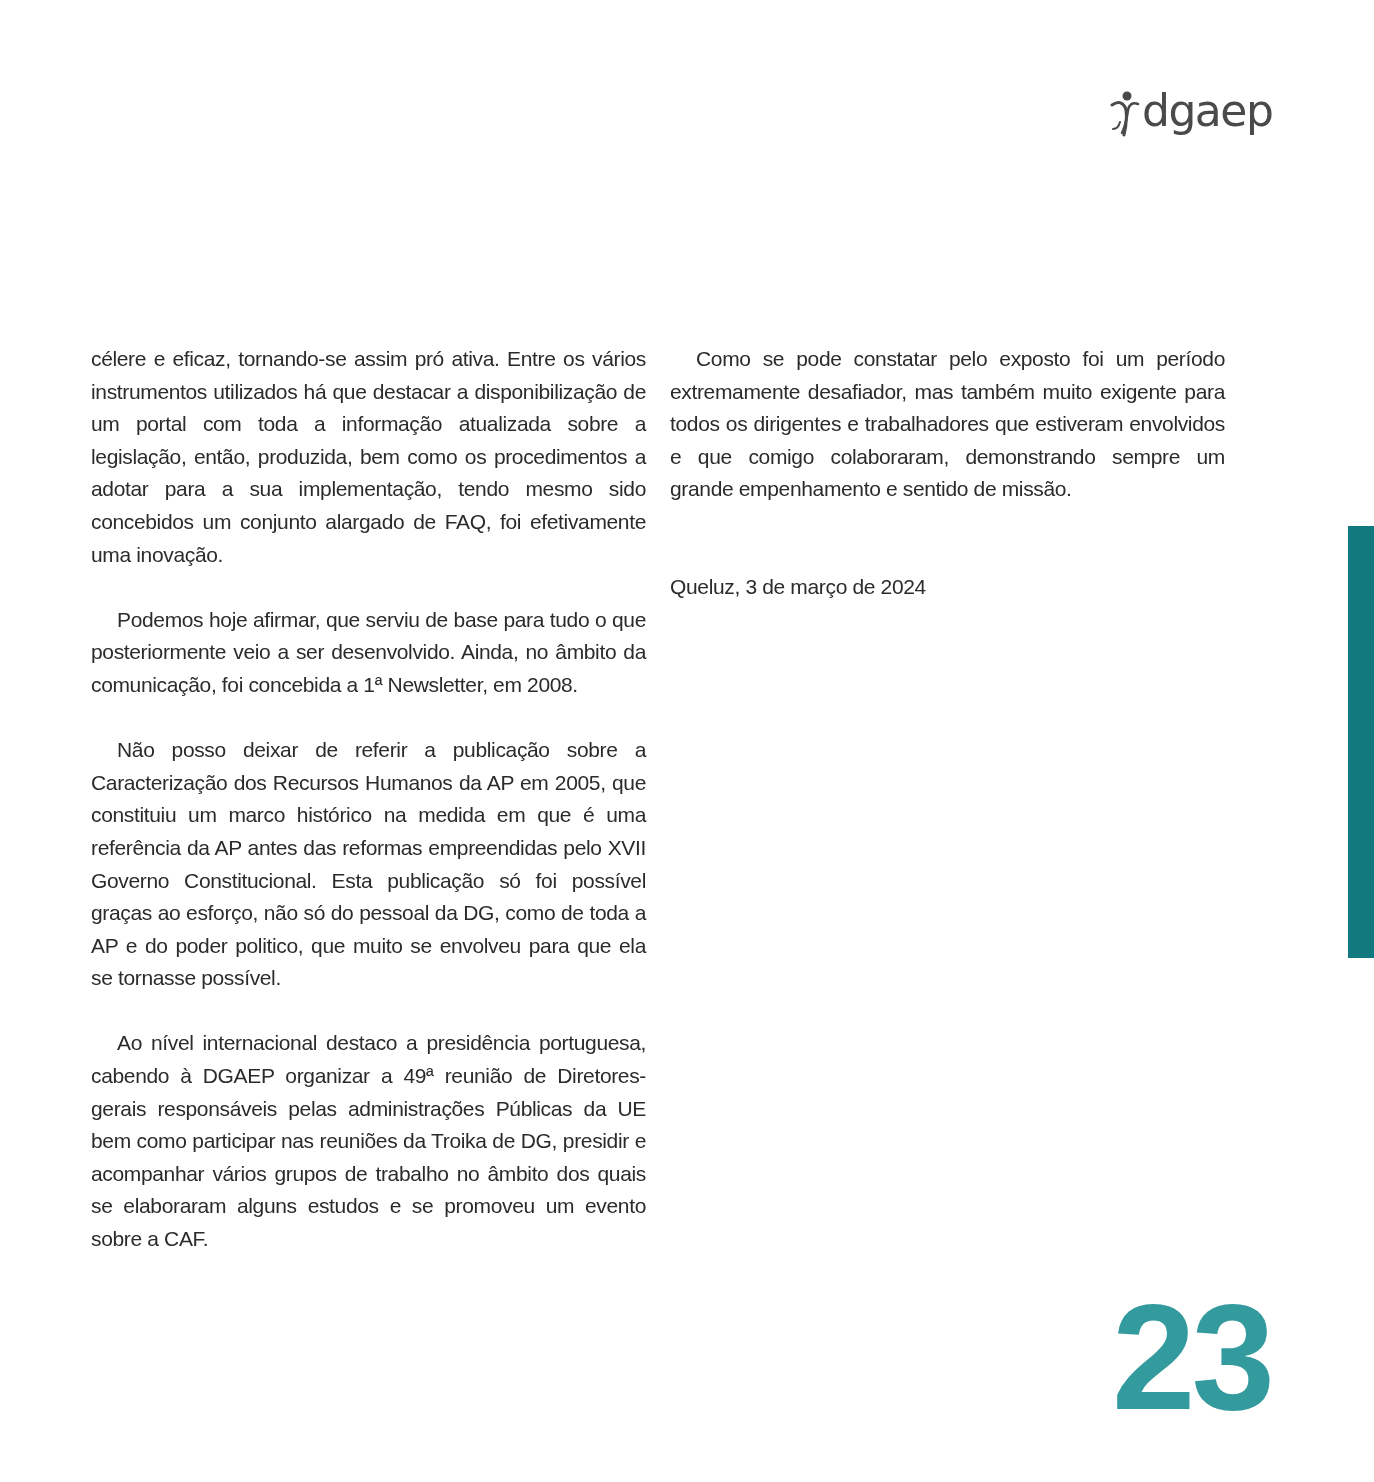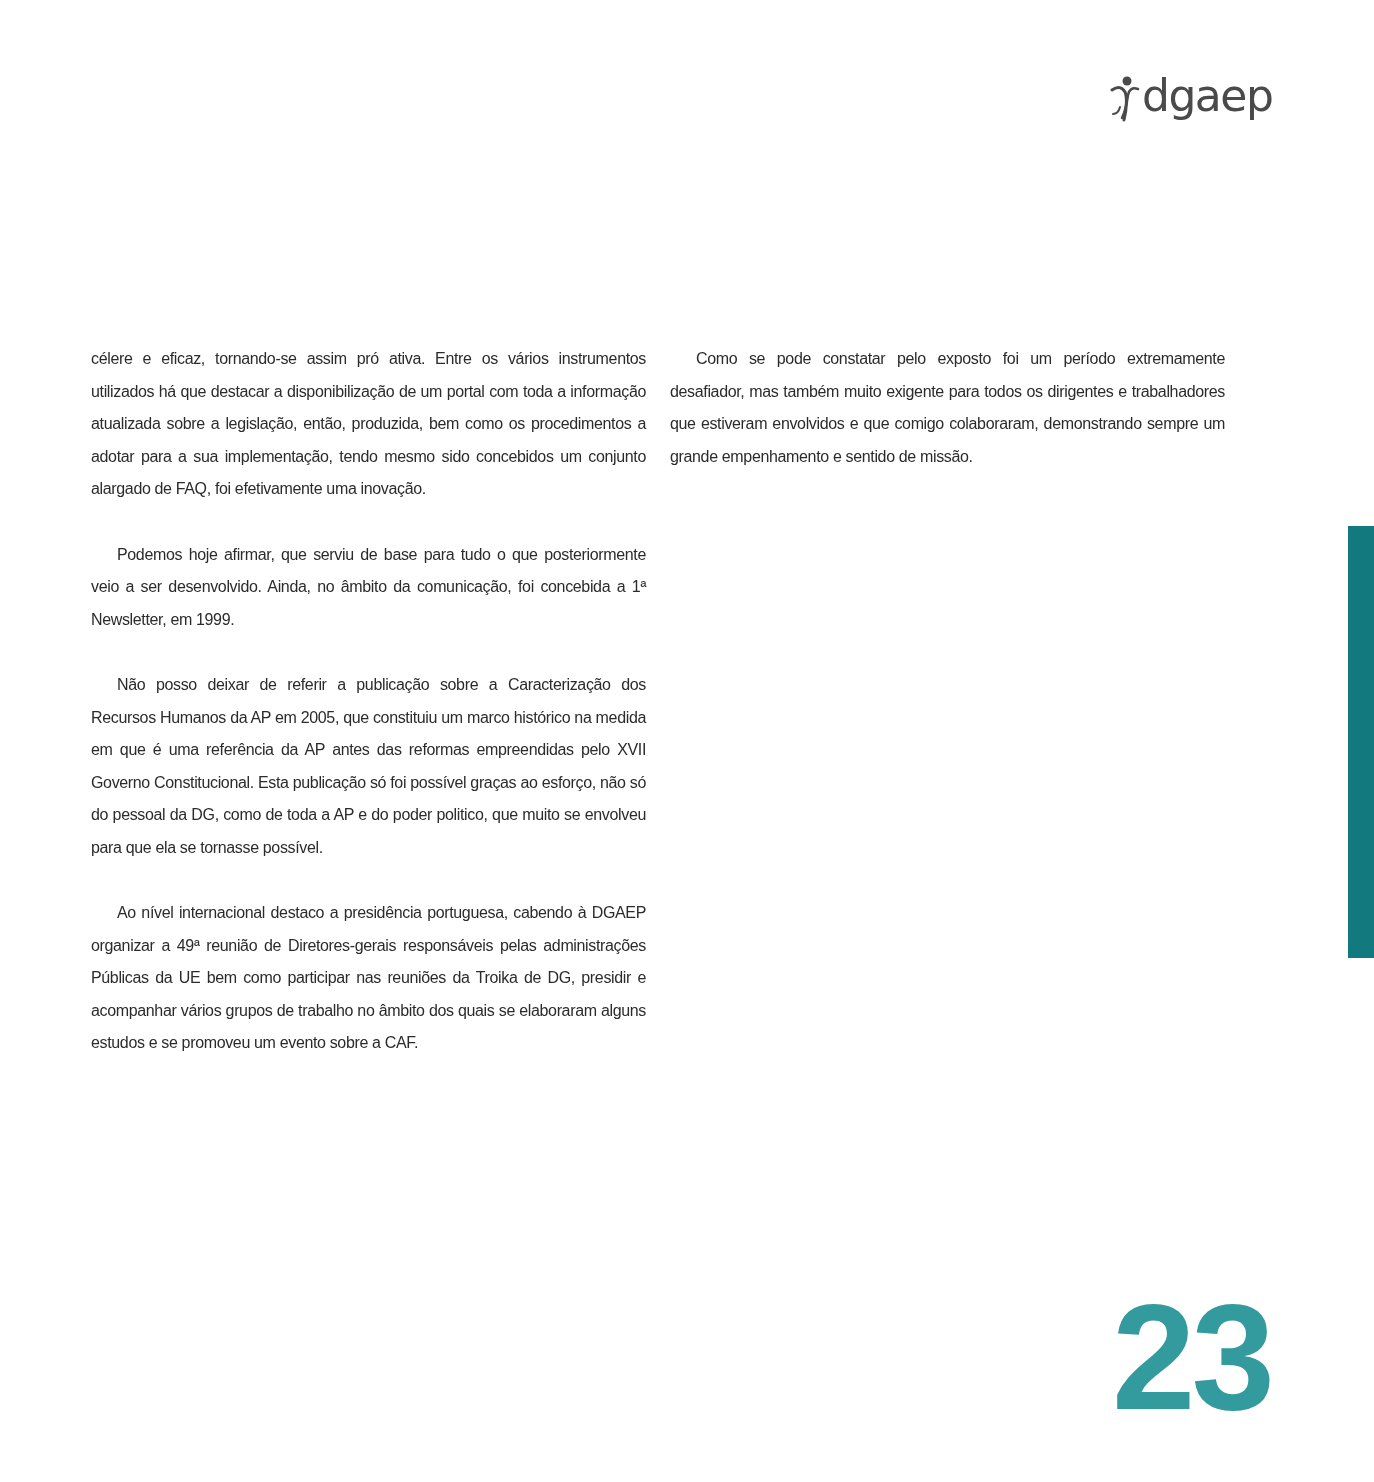--- a/index.html
+++ b/index.html
@@ -11,21 +11,21 @@
       width: 1374px;
       height: 1482px;
       position: relative;
       overflow: hidden;
       font-family: "Liberation Sans", sans-serif;
       color: #2b2b2b;
     }
     .logo {
       position: absolute;
       left: 1110px;
-      top: 70px;
+      top: 85px;
       height: 56px;
       display: flex;
       align-items: center;
     }
     .logo-mark {
       width: 30px;
       height: 48px;
       margin-right: 2px;
     }
     .logo-text {
@@ -34,21 +34,21 @@
       color: #4a4a4a;
       letter-spacing: -1.5px;
       line-height: 1;
       position: relative;
       top: -2px;
     }
     .column {
       position: absolute;
       top: 343px;
       width: 555px;
-      font-size: 16px;
+      font-size: 21px;
       line-height: 32.6px;
       text-align: justify;
       color: #2b2b2b;
       letter-spacing: -0.35px;
     }
     .col-left { left: 91px; }
     .col-right { left: 670px; }
     .column p {
       margin: 0 0 32.6px 0;
       text-indent: 26px;
@@ -87,24 +87,25 @@
     <circle cx="17" cy="7" r="4.5" fill="#4a4a4a"></circle>
     <path d="M2 16 C8 12, 12 13, 15 18 C17 22, 17 34, 14 46" stroke="#4a4a4a" stroke-width="3" fill="none" stroke-linecap="round"></path>
     <path d="M28 15 C22 13, 19 16, 18 21 C17 28, 16 36, 12 44" stroke="#4a4a4a" stroke-width="2.5" fill="none" stroke-linecap="round"></path>
     <path d="M3 40 C7 40, 9 37, 10 33" stroke="#4a4a4a" stroke-width="2" fill="none" stroke-linecap="round"></path>
   </svg>
   <span class="logo-text">dgaep</span>
 </div>
 
 <div class="column col-left">
   <p class="no-indent">célere e eficaz, tornando-se assim pró ativa. Entre os vários instrumentos utilizados há que destacar a disponi­bilização de um portal com toda a informação atualizada sobre a legislação, então, produzida, bem como os procedimentos a adotar para a sua implementação, tendo mesmo sido concebidos um conjunto alargado de FAQ, foi efetivamente uma inovação.</p>
-  <p>Podemos hoje afirmar, que serviu de base para tudo o que posteriormente veio a ser desenvolvido. Ainda, no âmbito da comunicação, foi concebida a 1ª Newsletter, em 1999.</p>
+  <p>Podemos hoje afirmar, que serviu de base para tudo o que posteriormente veio a ser desenvolvido. Ainda, no âmbito da comunicação, foi concebida a 1ª Newsletter, em 2008.</p>
   <p>Não posso deixar de referir a publicação sobre a Caracterização dos Recursos Humanos da AP em 2005, que constituiu um marco histórico na medida em que é uma referência da AP antes das reformas empreendidas pelo XVII Governo Constitucional. Esta publicação só foi possível graças ao esforço, não só do pessoal da DG, como de toda a AP e do poder politico, que muito se envolveu para que ela se tornasse possível.</p>
   <p>Ao nível internacional destaco a presidência portugue­sa, cabendo à DGAEP organizar a 49ª reunião de Dire­tores-gerais responsáveis pelas administrações Públicas da UE bem como participar nas reuniões da Troika de DG, presidir e acompanhar vários grupos de trabalho no âmbito dos quais se elaboraram alguns estudos e se promoveu um evento sobre a CAF.</p>
 </div>
 
 <div class="column col-right">
   <p>Como se pode constatar pelo exposto foi um período extremamente desafiador, mas também muito exigente para todos os dirigentes e trabalhadores que estiveram envolvidos e que comigo colaboraram, demonstrando sempre um grande empenhamento e sentido de missão.</p>
+  <p class="signoff">Queluz, 3 de março de 2024</p>
 </div>
 
 <div class="side-bar"></div>
 
 <div class="page-number">23</div>
 
 </body></html>

